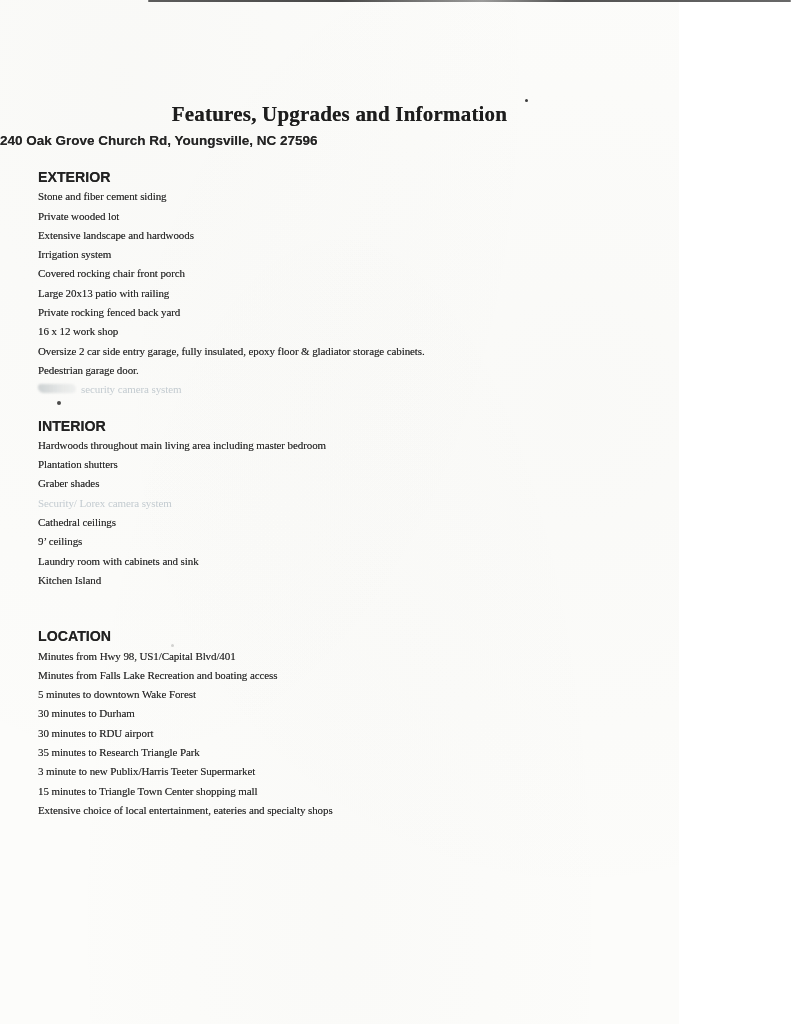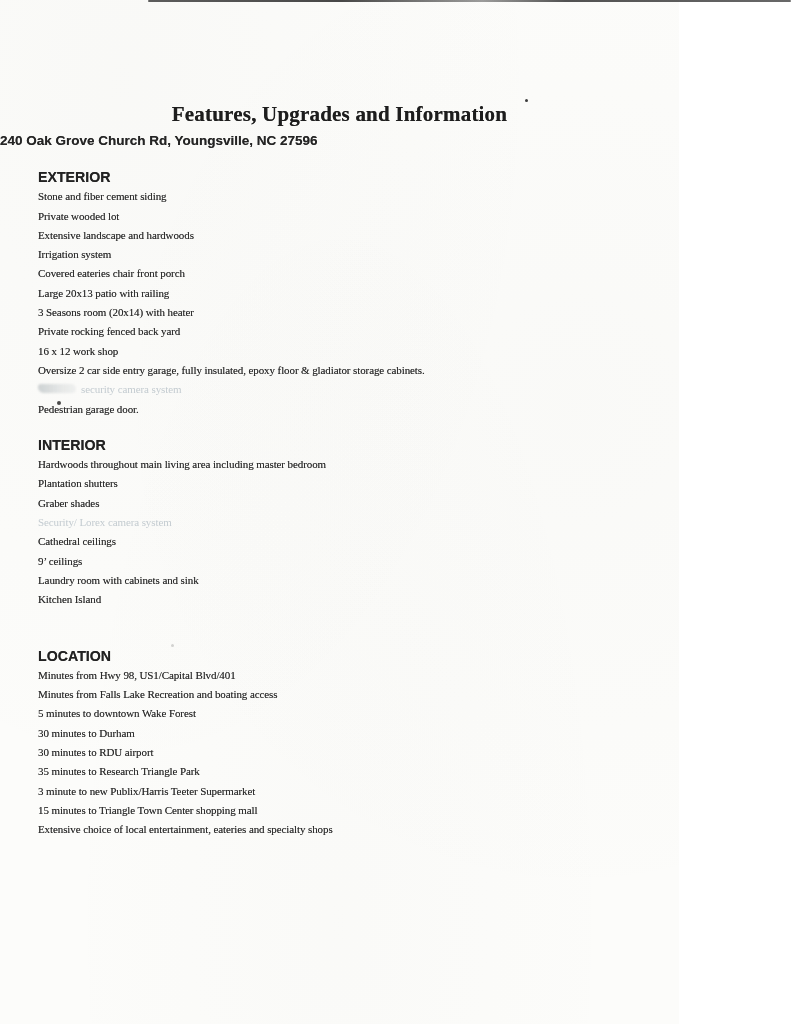--- a/index.html
+++ b/index.html
@@ -110,28 +110,27 @@
 
   <h2 class="doc-subtitle">240 Oak Grove Church Rd, Youngsville, NC 27596</h2>
 
   <div class="sections" id="sections">
       <section class="feature-section" id="sec-exterior">
         <h3 class="section-heading">EXTERIOR</h3>
         <p class="line">Stone and fiber cement siding</p>
         <p class="line">Private wooded lot</p>
         <p class="line">Extensive landscape and hardwoods</p>
         <p class="line">Irrigation system</p>
-        <p class="line">Covered eateries chair front porch</p>
+        <p class="line">Covered rocking chair front porch</p>
         <p class="line">Large 20x13 patio with railing</p>
-        <p class="line">3 Seasons room (20x14) with heater</p>
         <p class="line">Private rocking fenced back yard</p>
         <p class="line">16 x 12 work shop</p>
         <p class="line">Oversize 2 car side entry garage, fully insulated, epoxy floor &amp; gladiator storage cabinets.</p>
+        <p class="line">Pedestrian garage door.</p>
         <p class="line ghost"><span class="smudge-prefix"></span>security camera system</p>
-        <p class="line">Pedestrian garage door.</p>
       </section>
       <section class="feature-section" id="sec-interior">
         <h3 class="section-heading">INTERIOR</h3>
         <p class="line">Hardwoods throughout main living area including master bedroom</p>
         <p class="line">Plantation shutters</p>
         <p class="line">Graber shades</p>
         <p class="line ghost">Security/ Lorex camera system</p>
         <p class="line">Cathedral ceilings</p>
         <p class="line">9’ ceilings</p>
         <p class="line">Laundry room with cabinets and sink</p>

